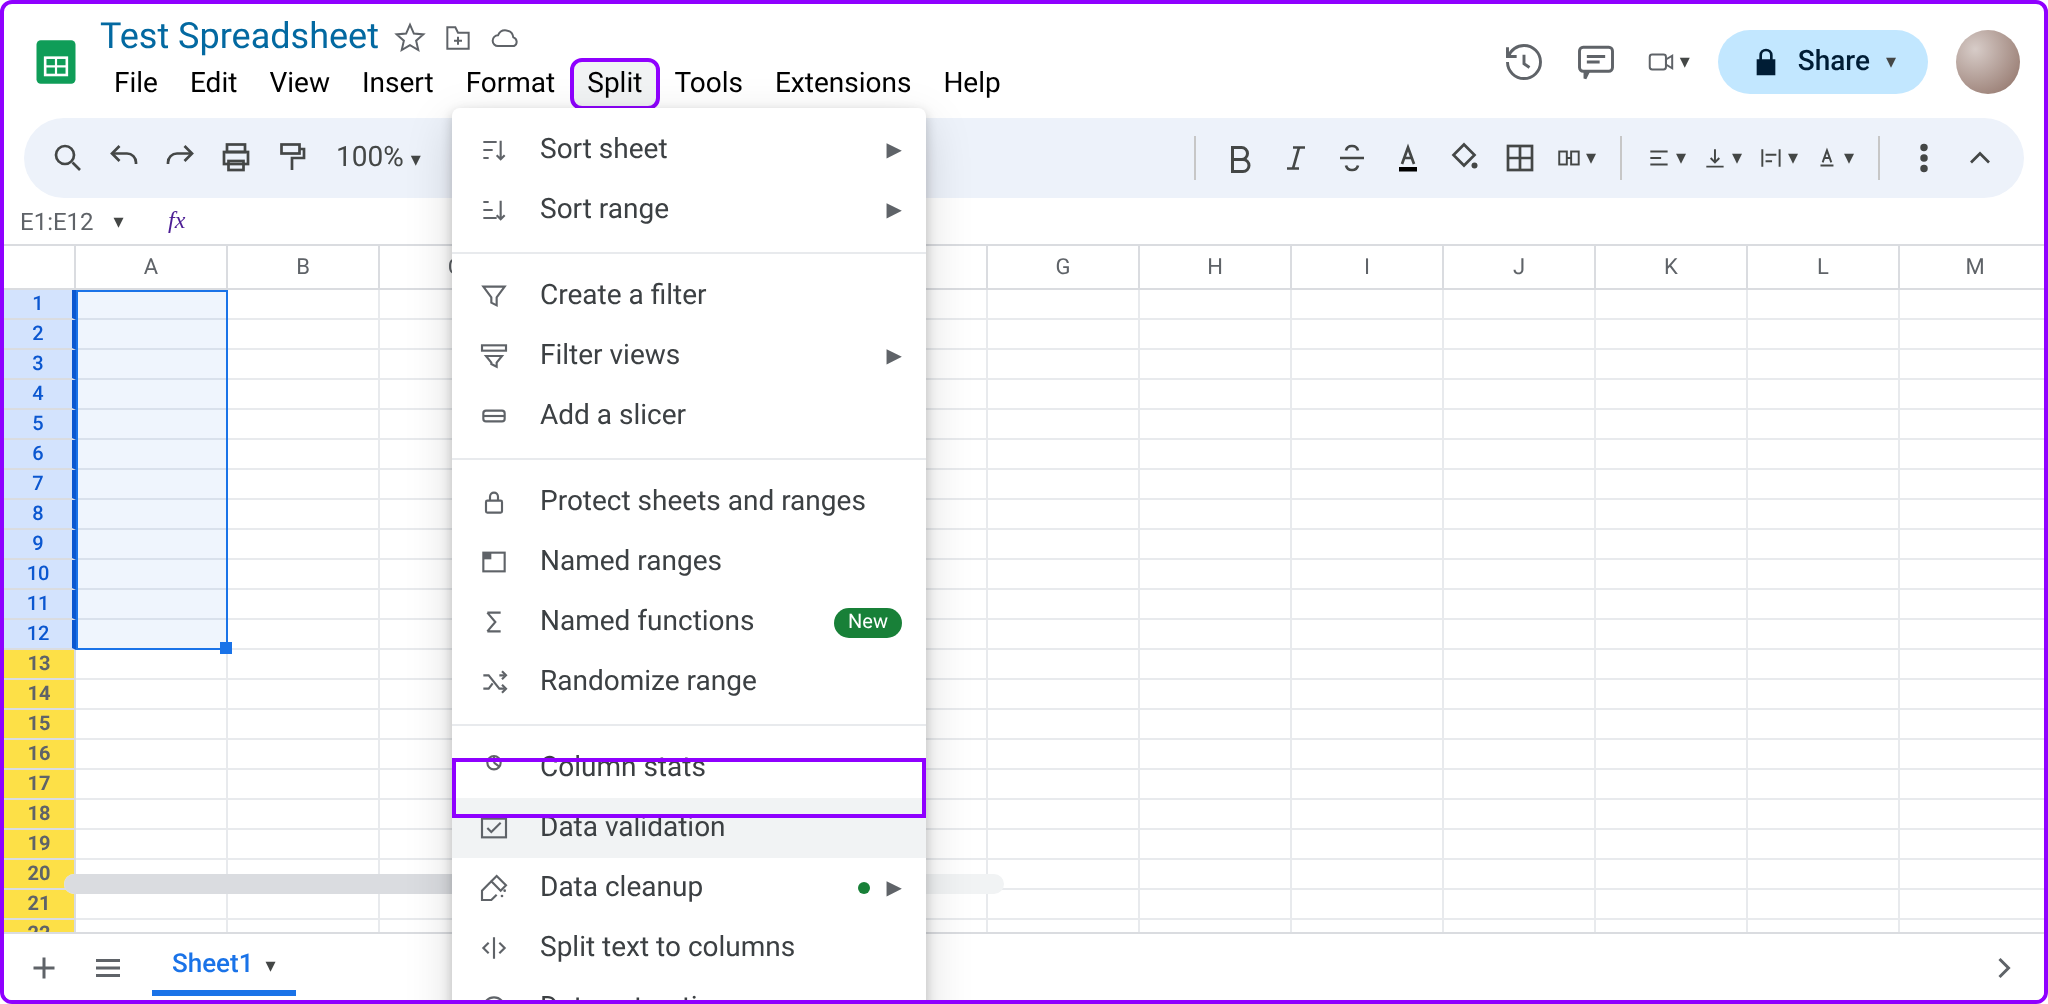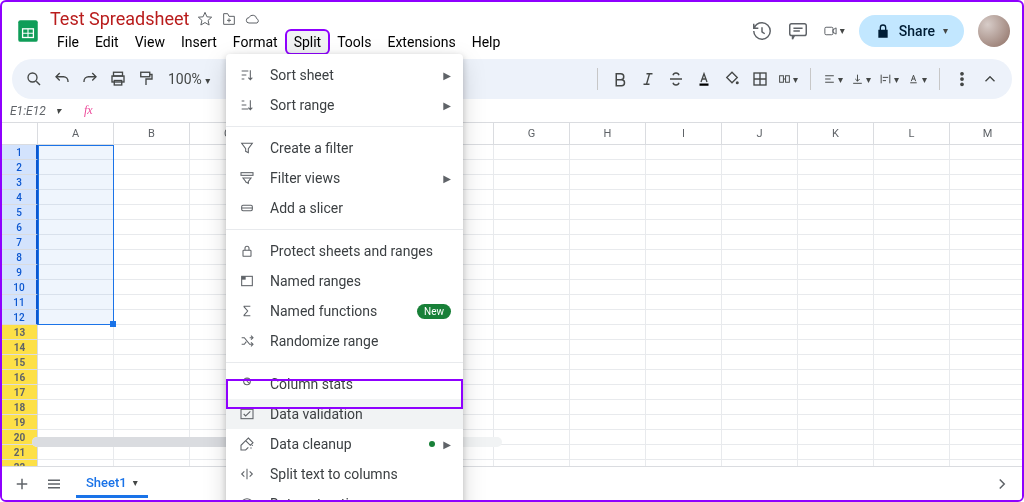--- a/index.html
+++ b/index.html
@@ -11,21 +11,21 @@
     --pill:#c2e7ff;
     --green:#188038;
   }
   *{box-sizing:border-box;margin:0;padding:0;font-family:"Google Sans",Roboto,Arial,sans-serif;}
   body{width:1024px;height:502px;overflow:hidden;border:2px solid var(--hl);border-radius:6px;position:relative;background:#fff;color:var(--text);}
   .titlebar{display:flex;align-items:center;padding:6px 12px 0 12px;gap:8px;}
   .logo{width:28px;height:36px;display:flex;align-items:center;justify-content:center;border-radius:4px;}
   .logo svg{width:26px;height:26px;}
   .titleblock{flex:1;}
   .doc-line{display:flex;align-items:center;gap:8px;}
-  .doc-title{font-size:18px;color:#b91c1c;}
+  .doc-title{font-size:18px;color:#0369a1;}
   .title-icon{color:#5f6368;width:16px;height:16px;display:flex;align-items:center;justify-content:center;}
   .title-icon svg{width:16px;height:16px;fill:currentColor;}
   .menubar{display:flex;gap:2px;font-size:14px;color:#000000;margin-top:2px;}
   .menu-item{padding:3px 7px;border-radius:4px;cursor:pointer;}
   .menu-item.active{outline:2px solid var(--hl);background:#f1f3f4;}
   .right-tools{display:flex;align-items:center;gap:14px;margin-left:auto;color:#5f6368;}
   .tool-ico{width:22px;height:22px;display:flex;align-items:center;justify-content:center;}
   .tool-ico svg{width:22px;height:22px;fill:none;stroke:currentColor;stroke-width:1.6;}
   .share-btn{background:var(--pill);color:#001d35;border-radius:24px;padding:8px 16px;display:flex;align-items:center;gap:8px;font-size:14px;font-weight:500;}
   .share-btn svg{width:16px;height:16px;fill:currentColor;}
@@ -33,22 +33,22 @@
 
   .toolbar{margin:6px 10px 0 10px;background:#edf2fa;border-radius:24px;height:40px;display:flex;align-items:center;padding:0 12px;gap:8px;color:#444746;font-size:14px;}
   .tb-ico{width:20px;height:20px;display:flex;align-items:center;justify-content:center;}
   .tb-ico svg{width:18px;height:18px;fill:none;stroke:#444746;stroke-width:1.8;}
   .tb-sep{width:1px;height:22px;background:#c7c7c7;margin:0 4px;}
   .tb-text{padding:0 4px;}
   .dd{font-size:10px;color:#444746;}
   .tb-right{margin-left:auto;display:flex;align-items:center;gap:6px;}
 
   .fx-row{display:flex;align-items:center;height:24px;border-bottom:1px solid var(--border);font-size:12px;color:#5f6368;padding-left:8px;}
-  .namebox{width:56px;display:flex;align-items:center;gap:4px;font-style:italic;}
-  .fx{font-style:italic;font-family:serif;margin-left:18px;color:#ec4899;}
+  .namebox{width:56px;display:flex;align-items:center;gap:4px;}
+  .fx{font-style:italic;font-family:serif;margin-left:18px;color:#4c1d95;}
 
   .grid-area{position:relative;height:358px;overflow:hidden;}
   .col-headers{display:flex;position:absolute;top:0;left:0;height:22px;font-size:11px;color:#5f6368;}
   .rowh{width:36px;border-right:1px solid var(--border);border-bottom:1px solid var(--border);background:#fff;}
   .colh{width:76px;text-align:center;line-height:22px;border-right:1px solid var(--border);border-bottom:1px solid var(--border);background:#fff;}
   .rows{position:absolute;top:22px;left:0;}
   .row{display:flex;height:15px;}
   .row .rh{width:36px;text-align:center;font-size:10px;color:#5f6368;border-right:1px solid var(--border);border-bottom:1px solid var(--border);background:#fde047;line-height:15px;font-weight:bold;}
   .row .rh.sel{background:#d3e3fd;color:#0b57d0;font-weight:500;border-right:2px solid #0b57d0;}
   .cell{width:76px;border-right:1px solid #e8eaed;border-bottom:1px solid #e8eaed;}

